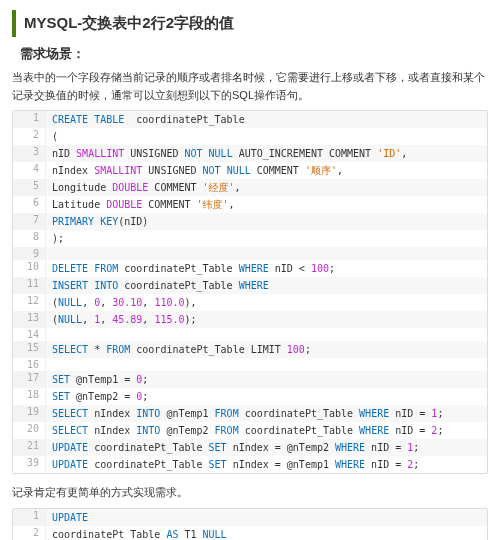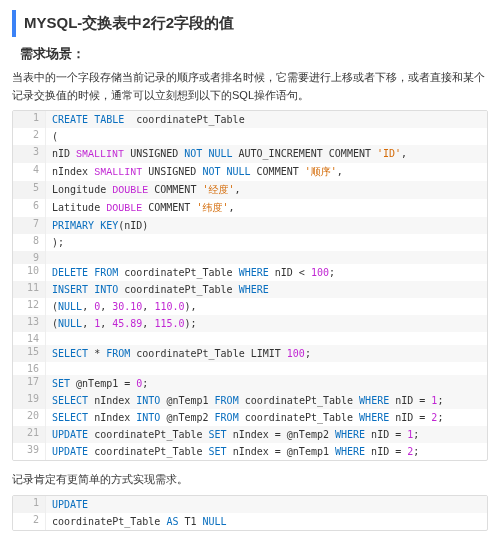--- a/index.html
+++ b/index.html
@@ -5,21 +5,21 @@
   body {
     margin: 0;
     padding: 10px 12px;
     font-family: "Microsoft YaHei", Arial, sans-serif;
     font-size: 12px;
     color: #333;
     background: #fff;
     width: 476px;
   }
   .title-bar {
-    border-left: 4px solid #3b82f6;
+    border-left: 4px solid #4d7c0f;
     padding: 4px 8px;
     font-size: 15px;
     font-weight: bold;
     color: #333;
     margin-bottom: 8px;
     background: #fff;
   }
   .section-head {
     font-weight: bold;
     font-size: 13px;
@@ -52,21 +52,21 @@
     flex: 1;
     padding: 1px 6px;
     font-family: Consolas, monospace;
     font-size: 10px;
     white-space: pre;
     line-height: 1.5;
   }
   .code-row.hl .gutter { background: #f3f3f3; }
   .code-row.hl .code   { background: #f7f7f7; }
   .kw  { color: #0a6fbf; font-weight: normal; }
-  .ty  { color: #c026d3; font-family: Liberation Mono, monospace; }
+  .ty  { color: #c026d3; }
   .str { color: #d46b08; }
   .num { color: #c026d3; }
 </style>
 </head>
 <body>
 
 <div class="title-bar">MYSQL-交换表中2行2字段的值</div>
 
 <div class="section-head">需求场景：</div>
 <div class="para">当表中的一个字段存储当前记录的顺序或者排名时候，它需要进行上移或者下移，或者直接和某个记录交换值的时候，通常可以立刻想到以下的SQL操作语句。</div>
@@ -133,20 +133,24 @@
       <div class="code"><span class="kw">SELECT</span><span> * </span><span class="kw">FROM</span><span> coordinatePt_Table LIMIT </span><span class="num">100</span><span>;</span></div>
     </div>
     <div class="code-row">
       <div class="gutter">16</div>
       <div class="code"><span></span></div>
     </div>
     <div class="code-row hl">
       <div class="gutter">17</div>
       <div class="code"><span class="kw">SET</span><span> @nTemp1 = </span><span class="num">0</span><span>;</span></div>
     </div>
+    <div class="code-row">
+      <div class="gutter">18</div>
+      <div class="code"><span class="kw">SET</span><span> @nTemp2 = </span><span class="num">0</span><span>;</span></div>
+    </div>
     <div class="code-row hl">
       <div class="gutter">19</div>
       <div class="code"><span class="kw">SELECT</span><span> nIndex </span><span class="kw">INTO</span><span> @nTemp1 </span><span class="kw">FROM</span><span> coordinatePt_Table </span><span class="kw">WHERE</span><span> nID = </span><span class="num">1</span><span>;</span></div>
     </div>
     <div class="code-row">
       <div class="gutter">20</div>
       <div class="code"><span class="kw">SELECT</span><span> nIndex </span><span class="kw">INTO</span><span> @nTemp2 </span><span class="kw">FROM</span><span> coordinatePt_Table </span><span class="kw">WHERE</span><span> nID = </span><span class="num">2</span><span>;</span></div>
     </div>
     <div class="code-row hl">
       <div class="gutter">21</div>

